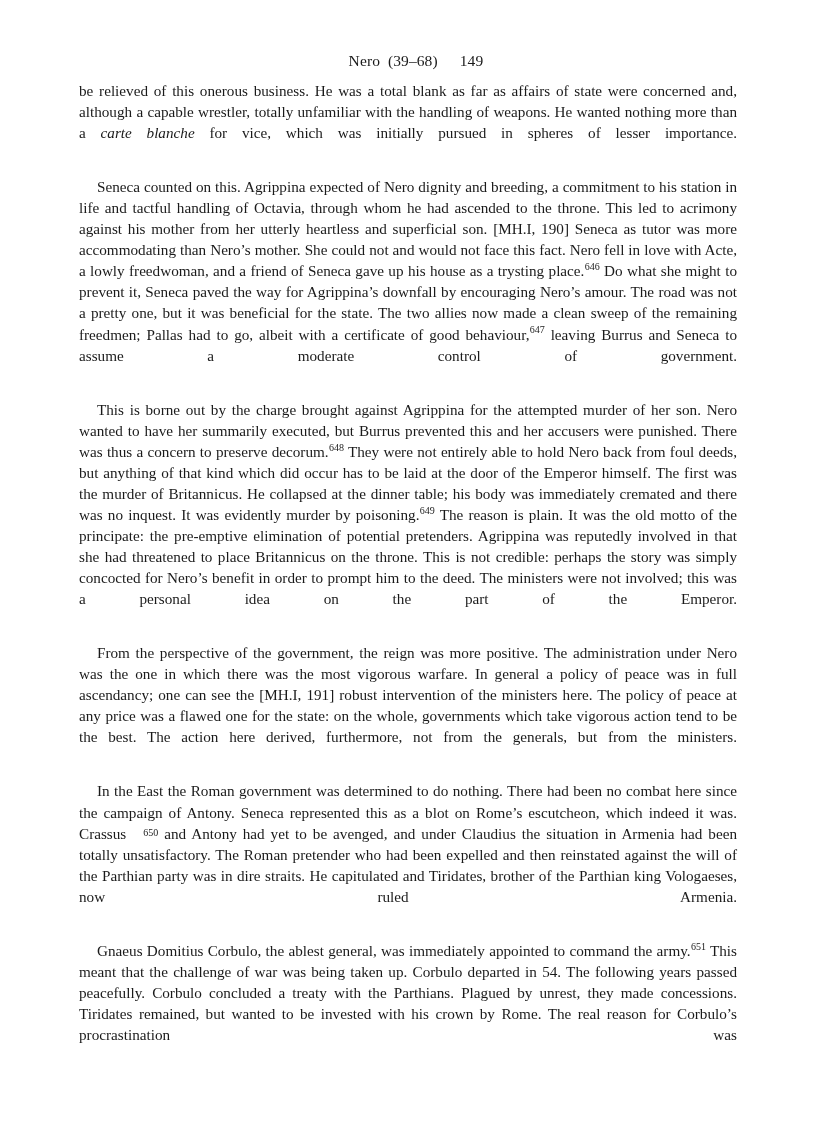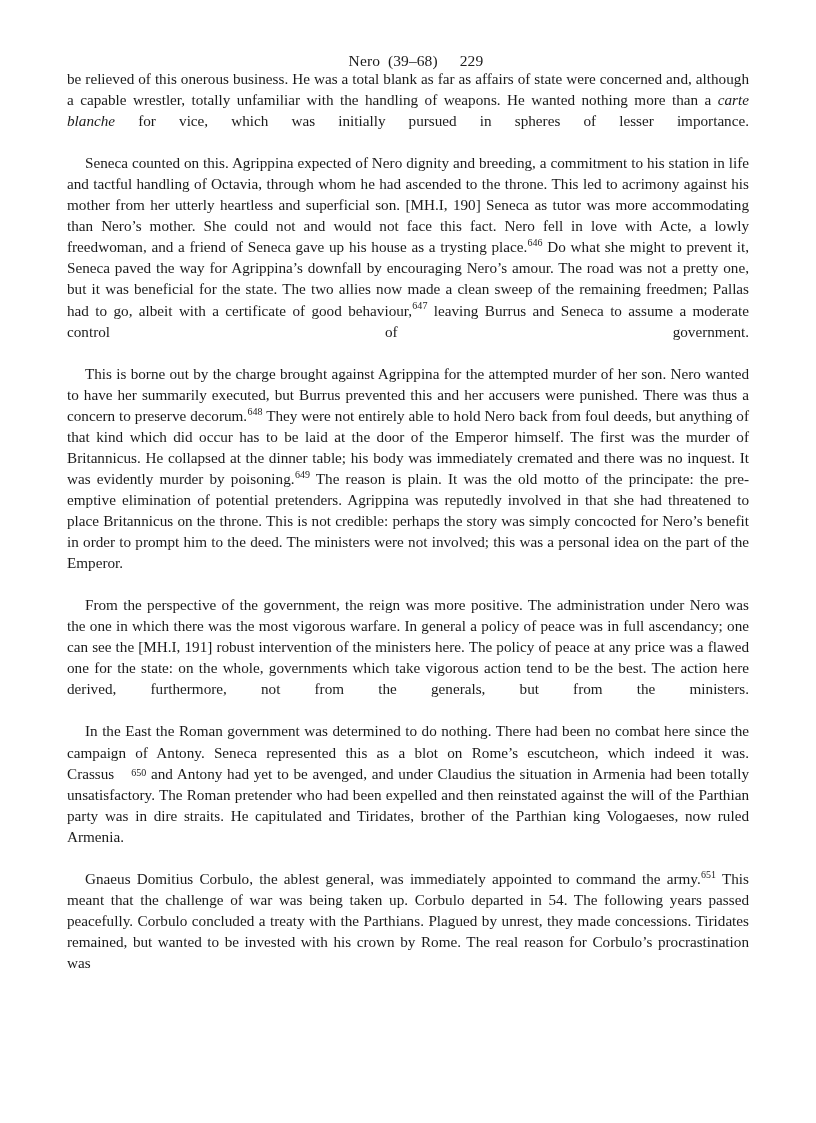--- a/index.html
+++ b/index.html
@@ -36,21 +36,21 @@
   .running-head .head-folio { }
 
   
   .textblock {
     position: absolute;
     top: 68px;
     left: 67px;
     width: 682px;
   }
   p.para {
-    margin: 0;
+    margin: 12px;
     font-size: 15.2px;
     line-height: 21.05px;
     text-align: justify;
     text-justify: inter-word;
     text-indent: 0;
     hyphens: none;
     -webkit-hyphens: none;
     word-spacing: 0.1px;
   }
   p.para.indent {
@@ -80,21 +80,21 @@
   i.it {
     font-style: italic;
   }
 </style>
 </head>
 <body>
 
 <div class="page">
 
   <div class="running-head">
-    <span class="head-title">Nero  (39–68)</span><span class="head-gap"></span><span class="head-folio">229</span>
+    <span class="head-title">Nero  (39–68)</span><span class="head-gap"></span><span class="head-folio">149</span>
   </div>
 
   <div class="textblock">
       <p class="para">be relieved of this onerous business. He was a total blank as far as affairs of state were concerned and, although a capable wrestler, totally unfamiliar with the handling of weapons. He wanted nothing more than a <i class="it">carte blanche</i> for vice, which was initially pursued in spheres of lesser importance.</p>
       <p class="para indent">Seneca counted on this. Agrippina expected of Nero dignity and breeding, a commitment to his station in life and tactful handling of Octavia, through whom he had ascended to the throne. This led to acrimony against his mother from her utterly heartless and superficial son. [MH.I, 190] Seneca as tutor was more accommodating than Nero’s mother. She could not and would not face this fact. Nero fell in love with Acte, a lowly freedwoman, and a friend of Seneca gave up his house as a trysting place.<sup class="fn">646</sup> Do what she might to prevent it, Seneca paved the way for Agrippina’s downfall by encouraging Nero’s amour. The road was not a pretty one, but it was beneficial for the state. The two allies now made a clean sweep of the remaining freedmen; Pallas had to go, albeit with a certificate of good behaviour,<sup class="fn">647</sup> leaving Burrus and Seneca to assume a moderate control of government.</p>
       <p class="para indent">This is borne out by the charge brought against Agrippina for the attempted murder of her son. Nero wanted to have her summarily executed, but Burrus prevented this and her accusers were punished. There was thus a concern to preserve decorum.<sup class="fn">648</sup> They were not entirely able to hold Nero back from foul deeds, but anything of that kind which did occur has to be laid at the door of the Emperor himself. The first was the murder of Britannicus. He collapsed at the dinner table; his body was immediately cremated and there was no inquest. It was evidently murder by poisoning.<sup class="fn">649</sup> The reason is plain. It was the old motto of the principate: the pre-emptive elimination of potential pretenders. Agrippina was reputedly involved in that she had threatened to place Britannicus on the throne. This is not credible: perhaps the story was simply concocted for Nero’s benefit in order to prompt him to the deed. The ministers were not involved; this was a personal idea on the part of the Emperor.</p>
       <p class="para indent">From the perspective of the government, the reign was more positive. The administration under Nero was the one in which there was the most vigorous warfare. In general a policy of peace was in full ascendancy; one can see the [MH.I, 191] robust intervention of the ministers here. The policy of peace at any price was a flawed one for the state: on the whole, governments which take vigorous action tend to be the best. The action here derived, furthermore, not from the generals, but from the ministers.</p>
       <p class="para indent">In the East the Roman government was determined to do nothing. There had been no combat here since the campaign of Antony. Seneca represented this as a blot on Rome’s escutcheon, which indeed it was. Crassus<sup class="fn tight">650</sup> and Antony had yet to be avenged, and under Claudius the situation in Armenia had been totally unsatisfactory. The Roman pretender who had been expelled and then reinstated against the will of the Parthian party was in dire straits. He capitulated and Tiridates, brother of the Parthian king Vologaeses, now ruled Armenia.</p>
       <p class="para indent">Gnaeus Domitius Corbulo, the ablest general, was immediately appointed to command the army.<sup class="fn">651</sup> This meant that the challenge of war was being taken up. Corbulo departed in 54. The following years passed peacefully. Corbulo concluded a treaty with the Parthians. Plagued by unrest, they made concessions. Tiridates remained, but wanted to be invested with his crown by Rome. The real reason for Corbulo’s procrastination was</p>
     </div>

